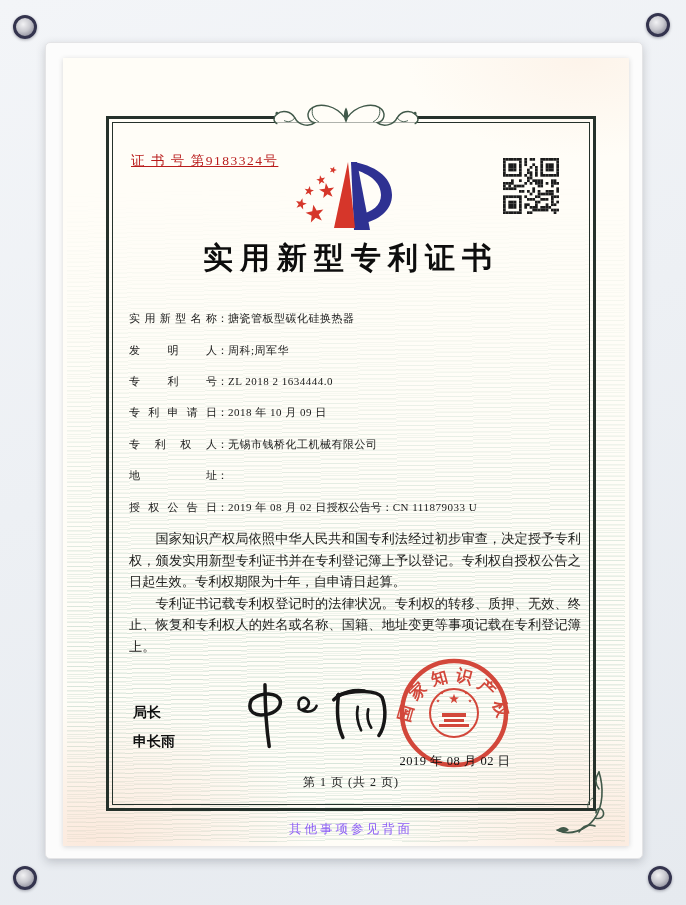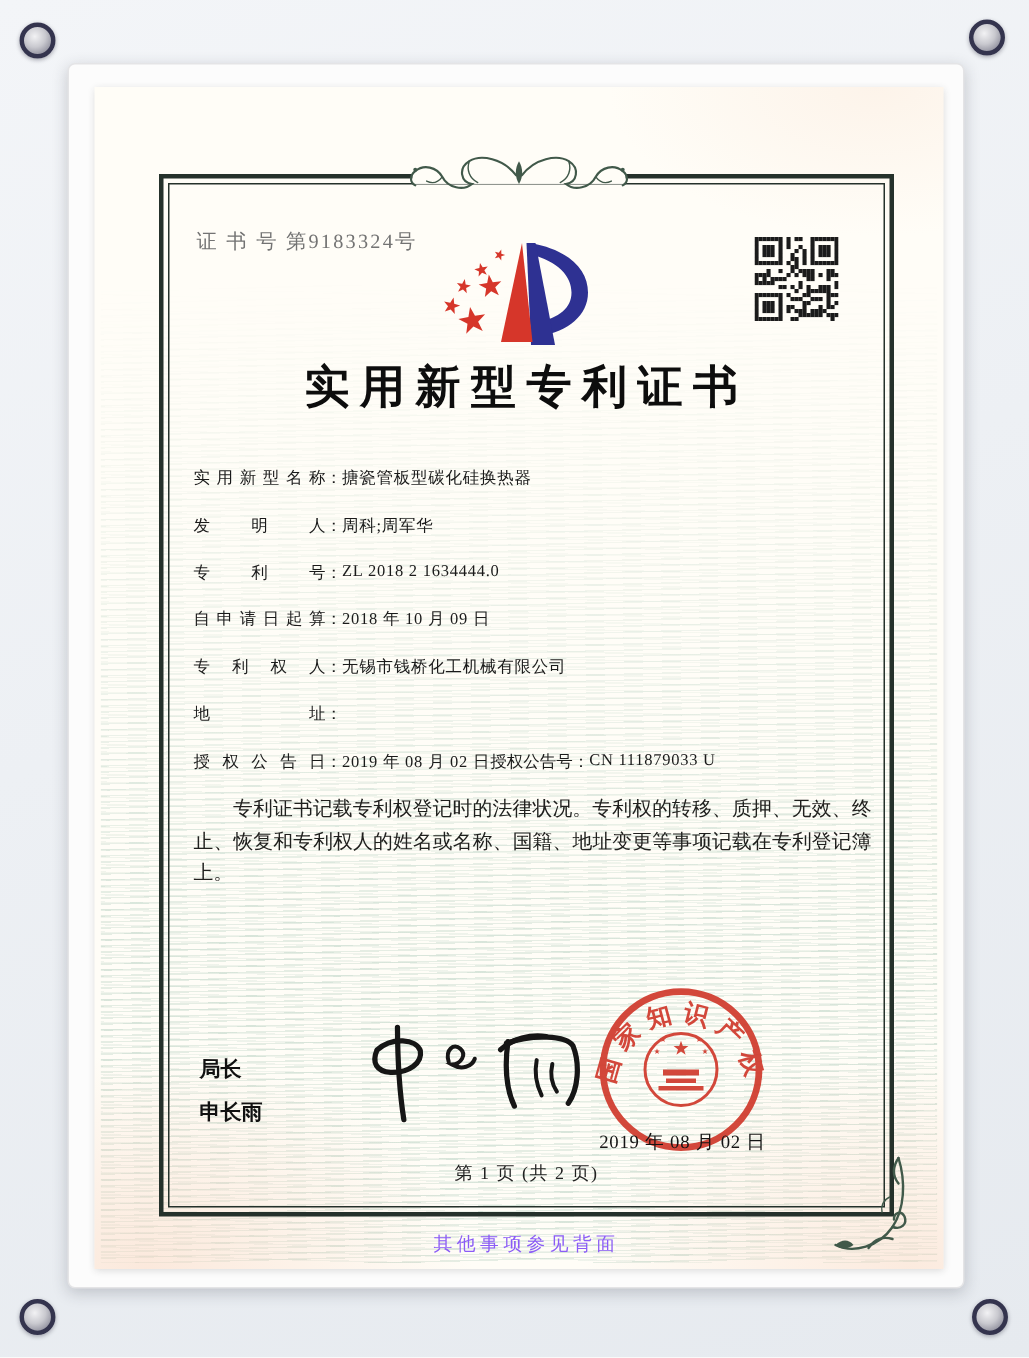--- a/index.html
+++ b/index.html
@@ -26,21 +26,21 @@
     mask-image:linear-gradient(180deg,transparent 0%,transparent 16%,rgba(0,0,0,.5) 42%,#000 72%);}
   .warm{position:absolute;inset:0;pointer-events:none;background:
       radial-gradient(55% 26% at 6% 100%, rgba(248,216,198,.55), transparent 70%),
       radial-gradient(55% 26% at 96% 100%, rgba(248,216,198,.5), transparent 70%),
       radial-gradient(45% 18% at 92% 0%, rgba(250,232,218,.45), transparent 70%);}
   .frame{position:absolute;left:43px;top:58px;width:490px;height:695px;
     border:3px solid var(--frame-dark);}
   .frame::before{content:"";position:absolute;inset:3px;border:1px solid var(--frame-dark);}
   .orn-top{position:absolute;left:193px;top:41px;width:180px;height:34px;}
   .orn-corner{position:absolute;left:486px;top:710px;width:60px;height:72px;}
-  .cert-no{position:absolute;left:68px;top:94px;font-size:13.5px;letter-spacing:1.5px;color:#737373;}
+  .cert-no{position:absolute;left:68px;top:94px;font-size:13.5px;letter-spacing:1.5px;color:#b91c1c;text-decoration:underline;}
   .logo{position:absolute;left:225px;top:100px;width:115px;height:78px;}
   .qr{position:absolute;left:440px;top:100px;width:56px;height:56px;}
   .title{position:absolute;left:43px;top:180px;width:490px;text-align:center;
     font-size:30px;font-weight:700;letter-spacing:7px;color:#0d0d0d;}
   .fields{position:absolute;left:66px;top:245px;width:454px;font-size:11px;color:#1a1a1a;}
   .frow{height:31.4px;display:flex;align-items:center;white-space:nowrap;}
   .flabel{display:inline-block;width:88px;text-align:justify;text-align-last:justify;}
   .flabel.narrow{width:auto;text-align-last:auto;}
   .fvalue{letter-spacing:.5px;}
   .fgroup2{display:flex;align-items:center;}
@@ -347,21 +347,21 @@
           <span class="flabel">发明人</span>
             <span>：</span>
             <span class="fvalue">周科;周军华</span>
         </div>
         <div class="frow">
           <span class="flabel">专利号</span>
             <span>：</span>
             <span class="fvalue">ZL 2018 2 1634444.0</span>
         </div>
         <div class="frow">
-          <span class="flabel">自申请日起算</span>
+          <span class="flabel">专利申请日</span>
             <span>：</span>
             <span class="fvalue">2018 年 10 月 09 日</span>
         </div>
         <div class="frow">
           <span class="flabel">专利权人</span>
             <span>：</span>
             <span class="fvalue">无锡市钱桥化工机械有限公司</span>
         </div>
         <div class="frow">
           <span class="flabel">地址</span>
@@ -373,20 +373,21 @@
             <span class="fvalue">2019 年 08 月 02 日</span>
           <span class="fgroup2">
             <span class="flabel narrow">授权公告号</span>
               <span>：</span>
               <span class="fvalue">CN 111879033 U</span>
           </span>
         </div>
       </div>
 
       <div class="paras">
+        <p>国家知识产权局依照中华人民共和国专利法经过初步审查，决定授予专利权，颁发实用新型专利证书并在专利登记簿上予以登记。专利权自授权公告之日起生效。专利权期限为十年，自申请日起算。</p>
         <p>专利证书记载专利权登记时的法律状况。专利权的转移、质押、无效、终止、恢复和专利权人的姓名或名称、国籍、地址变更等事项记载在专利登记簿上。</p>
       </div>
 
       <div class="officer">
         <div>局长</div>
         <div>申长雨</div>
       </div>
 
       <svg class="signature" viewBox="0 0 160 70">
         <g fill="none" stroke="#161616" stroke-width="3.4" stroke-linecap="round" transform="rotate(-3 80 35)">

